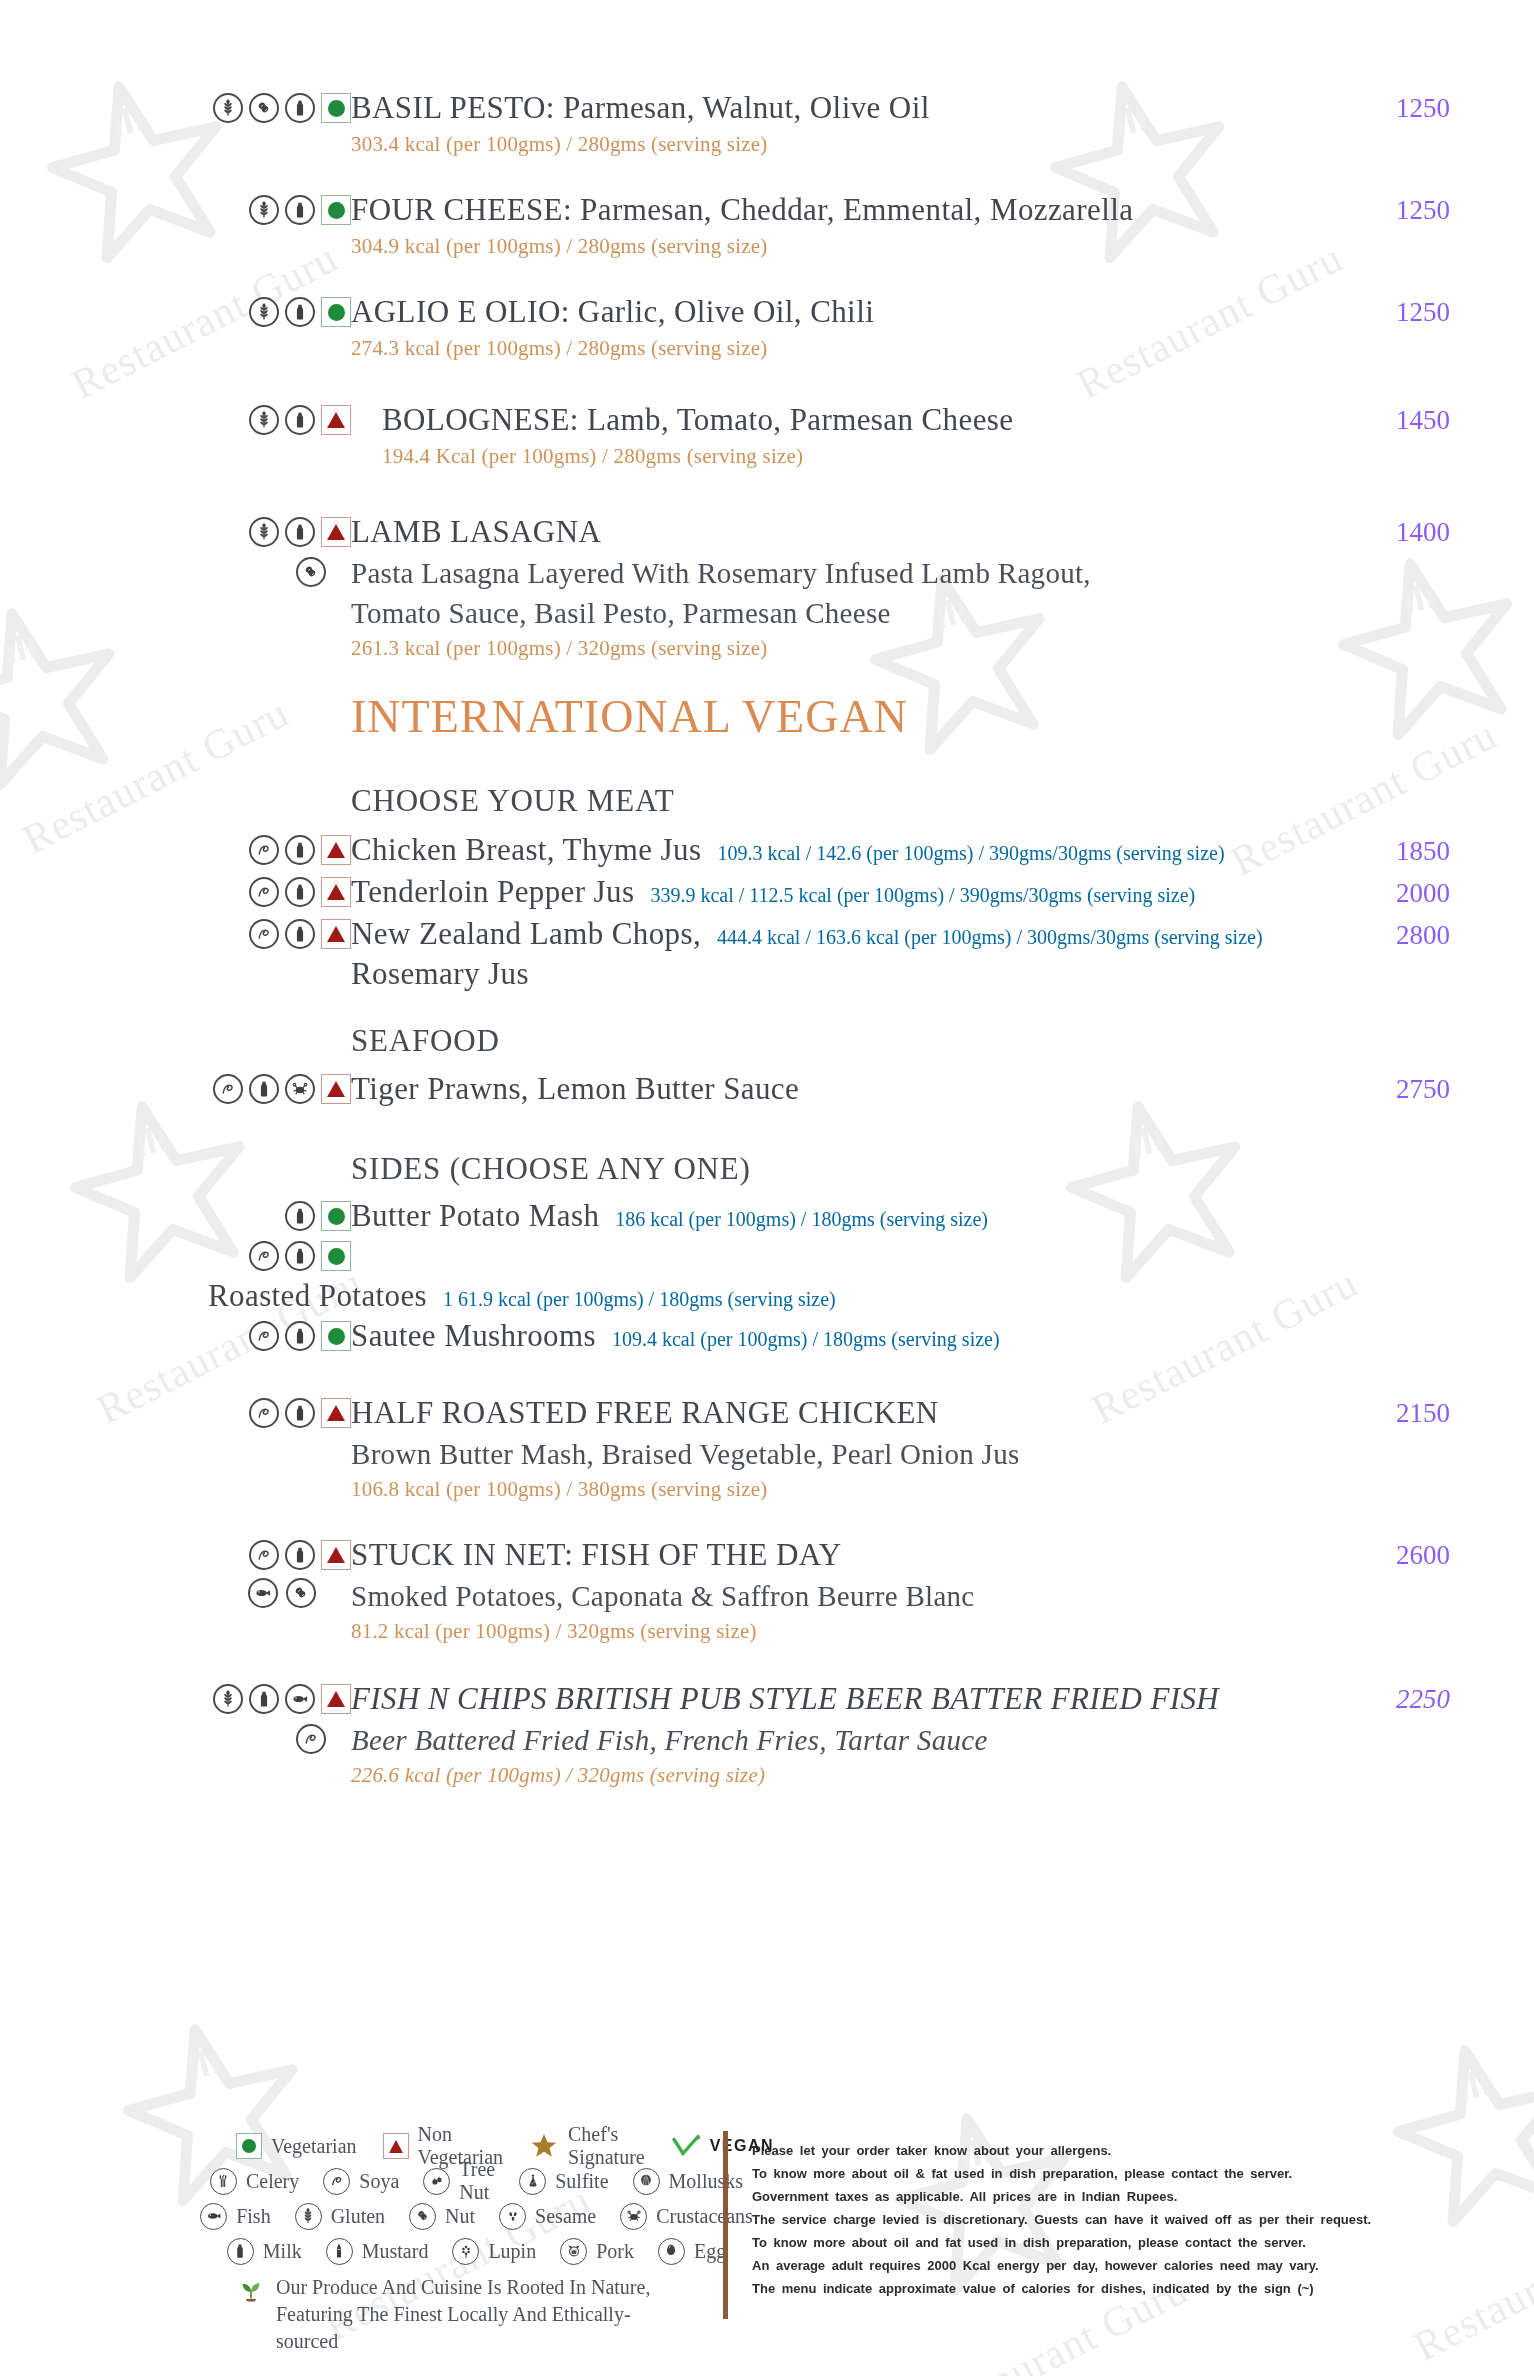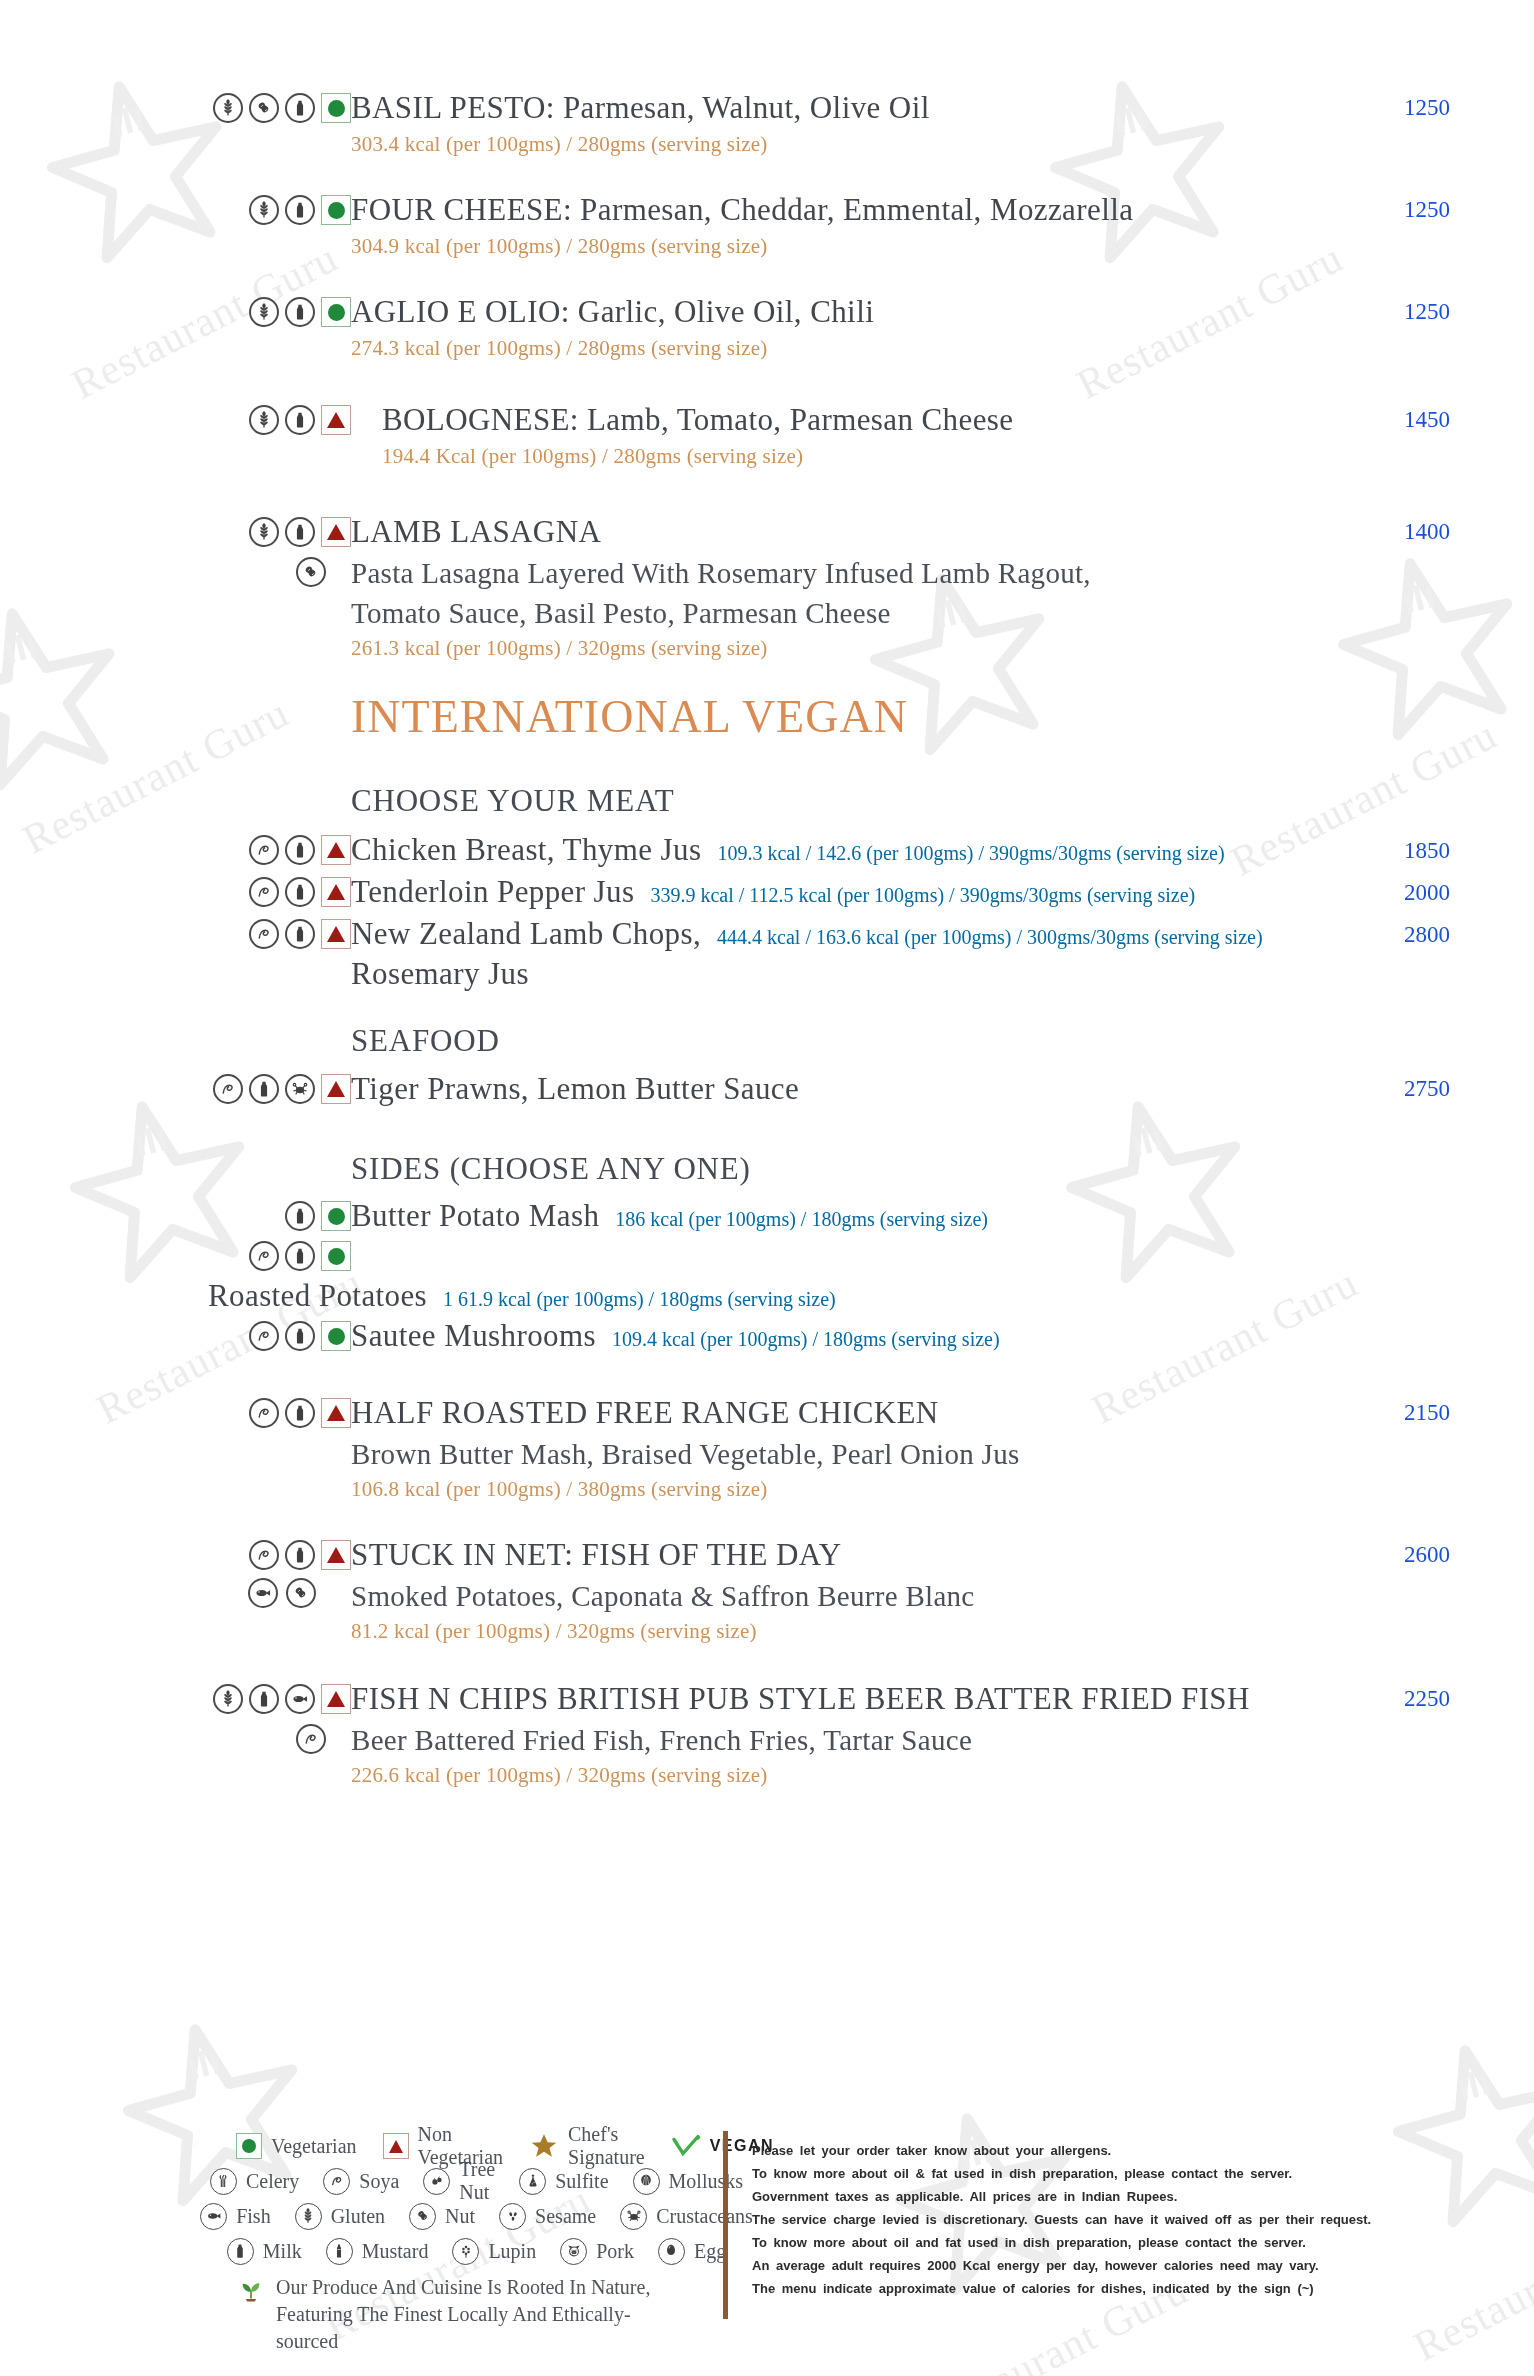--- a/index.html
+++ b/index.html
@@ -17,21 +17,21 @@
   .compact .lead{height:40px;}
   .body{flex:1;min-width:0;}
   .titleline{display:flex;align-items:baseline;line-height:42px;height:42px;white-space:nowrap;}
   .compact .titleline{line-height:40px;height:40px;}
   .title{font-size:31px;color:#42474e;letter-spacing:0.4px;}
   .title2{font-size:31px;color:#42474e;line-height:40px;letter-spacing:0.4px;}
   .ikcal{font-size:20px;color:#0369a1;margin-left:16px;white-space:nowrap;}
   .desc{font-size:29px;color:#4a5058;line-height:40px;position:relative;letter-spacing:0.3px;}
   .kcalline{position:relative;line-height:30px;height:30px;}
   .kcal{font-size:21px;color:#cd9258;letter-spacing:0.2px;}
-  .price{font-size:23px;color:#1d4ed8;line-height:42px;margin-left:auto;padding-left:20px;
+  .price{font-size:27px;color:#8b5cf6;line-height:42px;margin-left:auto;padding-left:20px;
          flex:none;}
   .heading{font-size:46px;color:#d98b52;letter-spacing:1px;line-height:55px;margin-left:143px;}
   .subhead{font-size:31px;color:#454b53;letter-spacing:0.8px;line-height:42px;margin-left:143px;}
   
   .icn{width:30px;height:30px;border:2px solid #4a4a4a;border-radius:50%;flex:none;
        display:flex;align-items:center;justify-content:center;box-sizing:border-box;
        background:#fff;color:#3f3f3f;}
   .icn svg{width:20px;height:20px;display:block;}
   .icn.noring{border:none;background:transparent;}
   .sm .icn,.icn.sm{width:27px;height:27px;border-width:1.8px;}
@@ -548,21 +548,21 @@
                     <path fill="currentColor" d="M12 4.8c2.5 0 4 1.4 4 3.2 0 1.2-.8 1.9-.8 3s.8 1.9.8 3.1c0 1.9-1.5 3.3-4 3.3s-4-1.4-4-3.3c0-1.2.8-2 .8-3.1s-.8-1.8-.8-3c0-1.8 1.5-3.2 4-3.2z"></path>
                     <path d="M10.5 8.5h3M10.5 15.5h3" stroke="#fff" stroke-width=".9"></path>
                   </g>
                 </svg>
               </span>
             </span></div>
           <div class="kcalline"><span class="kcal">81.2 kcal (per 100gms) / 320gms (serving size)</span></div>
         </div>
         <div class="price">2600</div>
       </div>
-      <div class="row" style="margin-top: 32px;">
+      <div class="row" style="margin-top: 32px; font-style: italic;">
         <div class="lead">
           <span class="icn">
             <svg viewBox="0 0 24 24" xmlns="http://www.w3.org/2000/svg">
               <g fill="currentColor" stroke="currentColor">
                 <path d="M12 21V6" stroke-width="1.6" fill="none"></path>
                 <ellipse cx="12" cy="4.4" rx="1.5" ry="2.3"></ellipse>
                 <path d="M11.6 9.6C9.4 9.6 8.2 8.3 8 6.5c2.2 0 3.4 1.2 3.6 3.1z"></path>
                 <path d="M12.4 9.6c2.2 0 3.4-1.3 3.6-3.1-2.2 0-3.4 1.2-3.6 3.1z"></path>
                 <path d="M11.6 13.6c-2.2 0-3.4-1.3-3.6-3.1 2.2 0 3.4 1.2 3.6 3.1z"></path>
                 <path d="M12.4 13.6c2.2 0 3.4-1.3 3.6-3.1-2.2 0-3.4 1.2-3.6 3.1z"></path>

